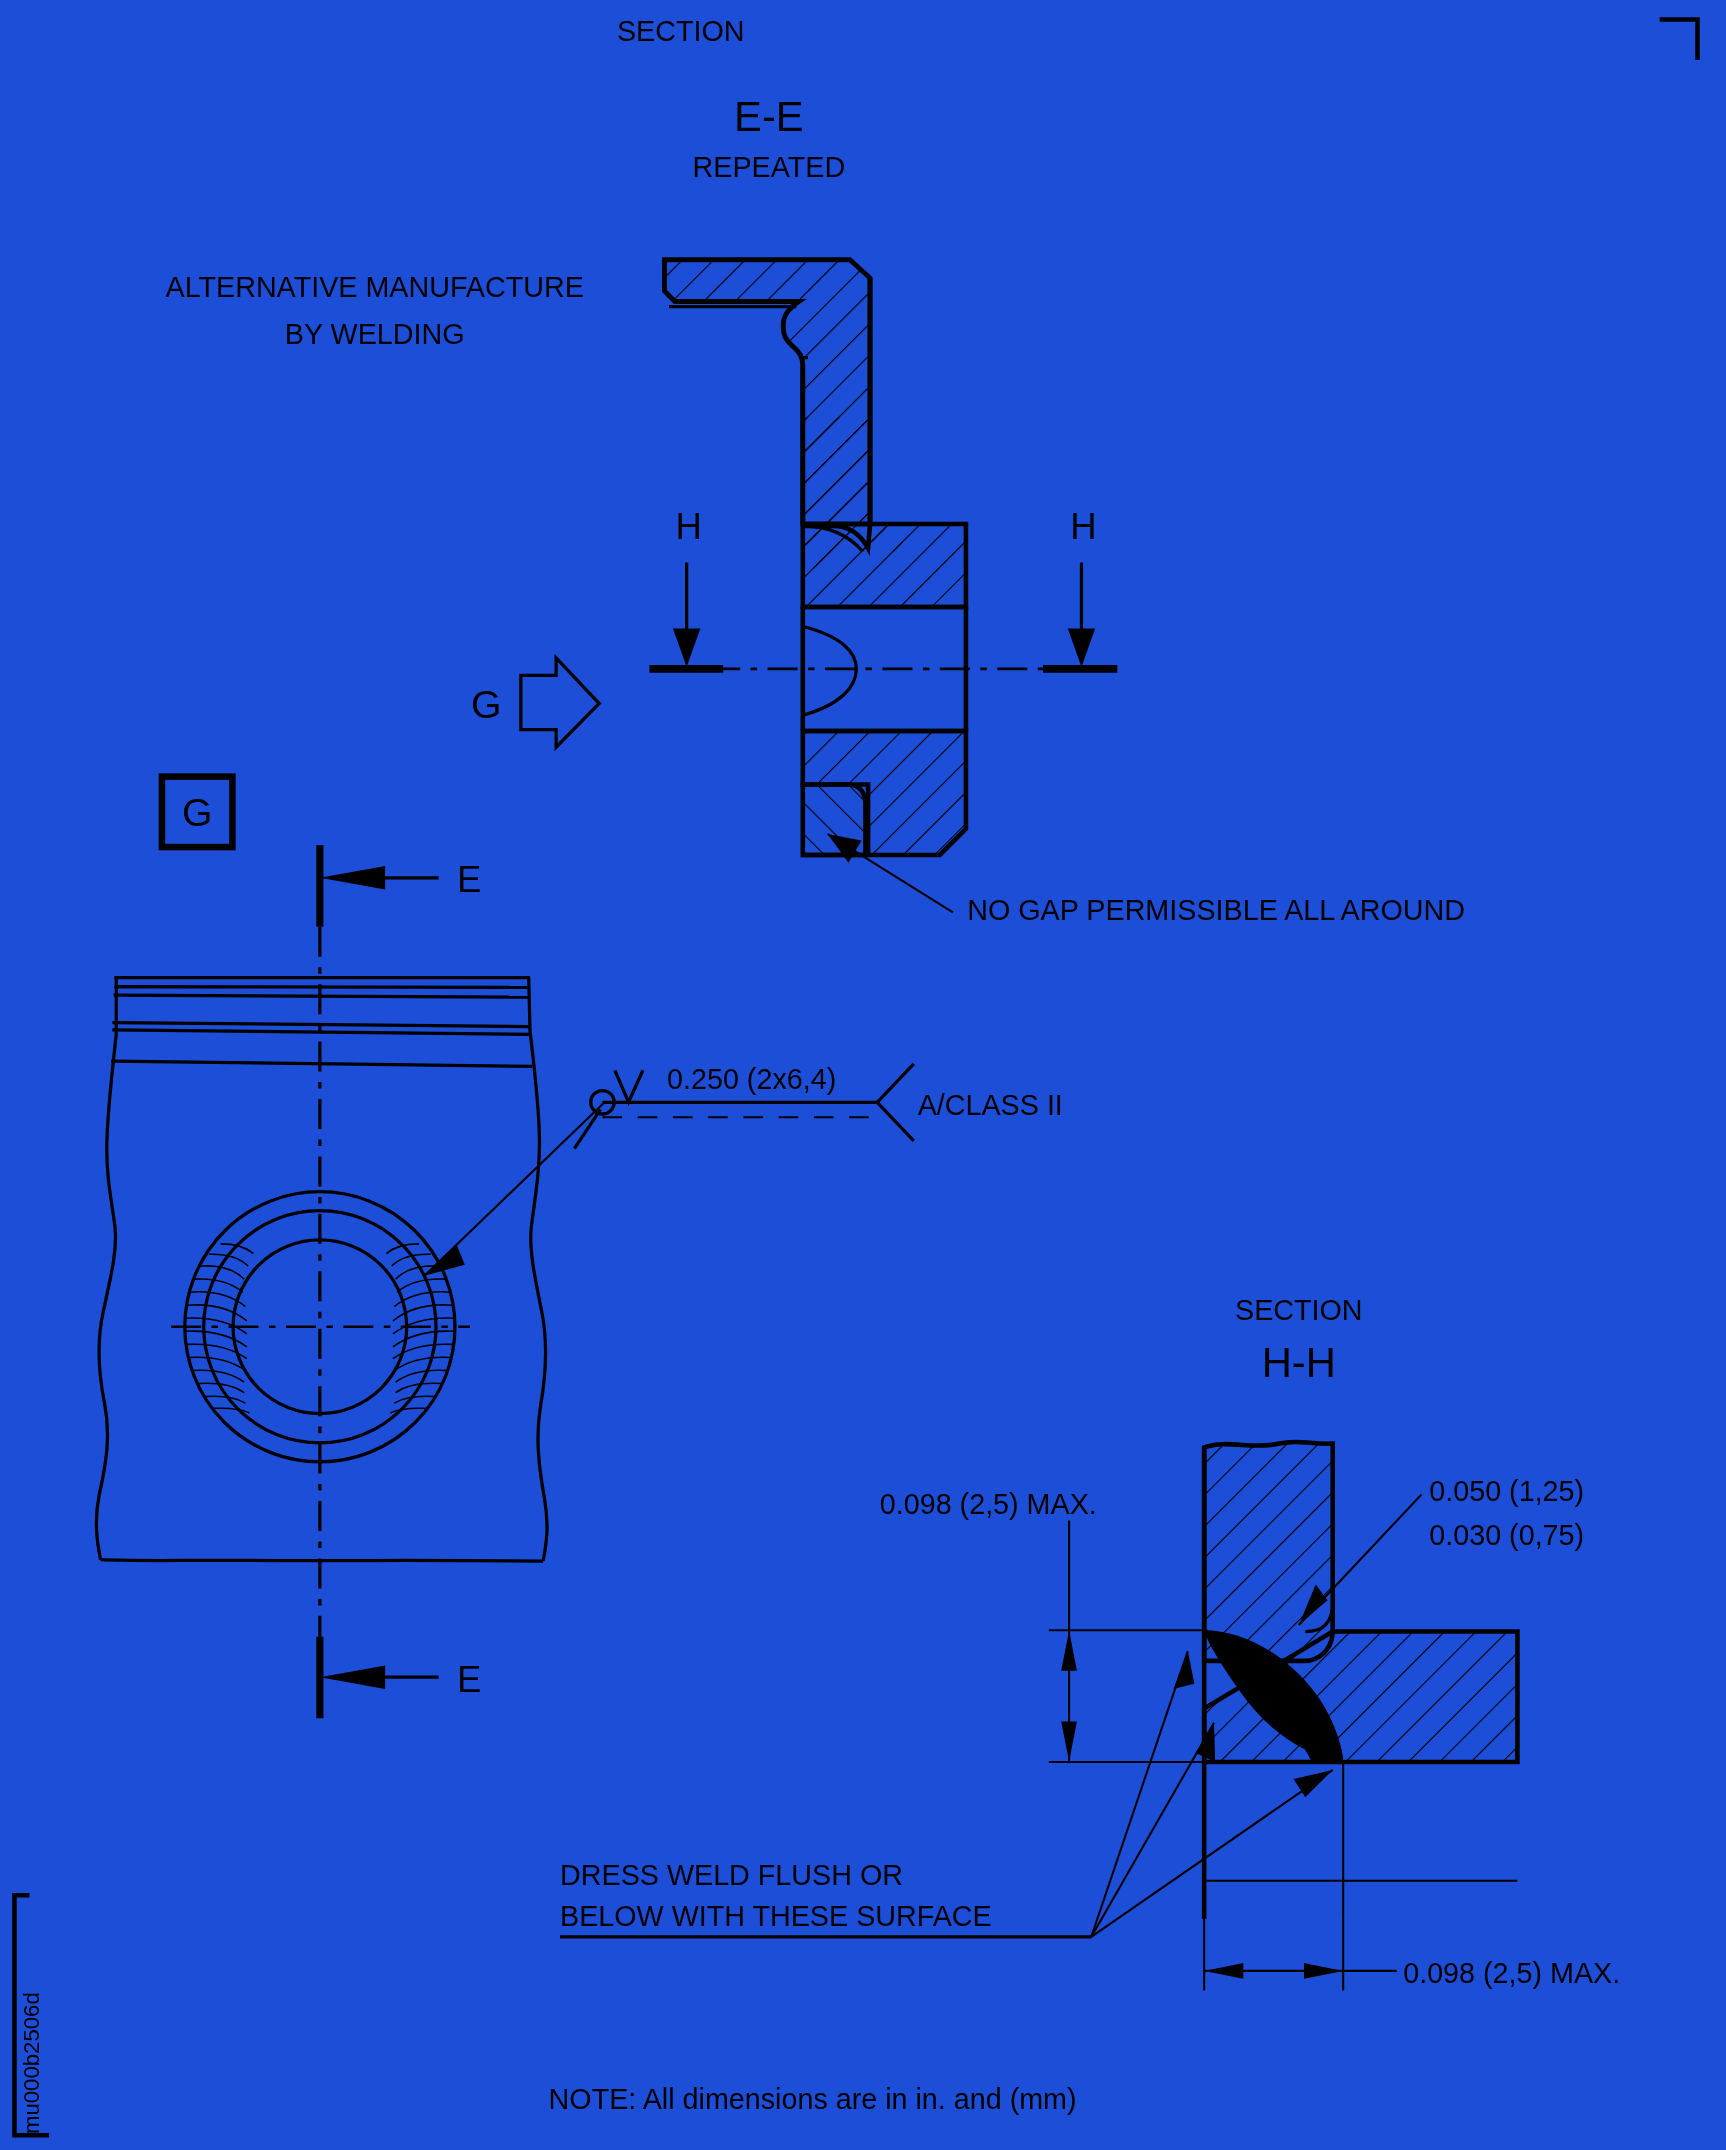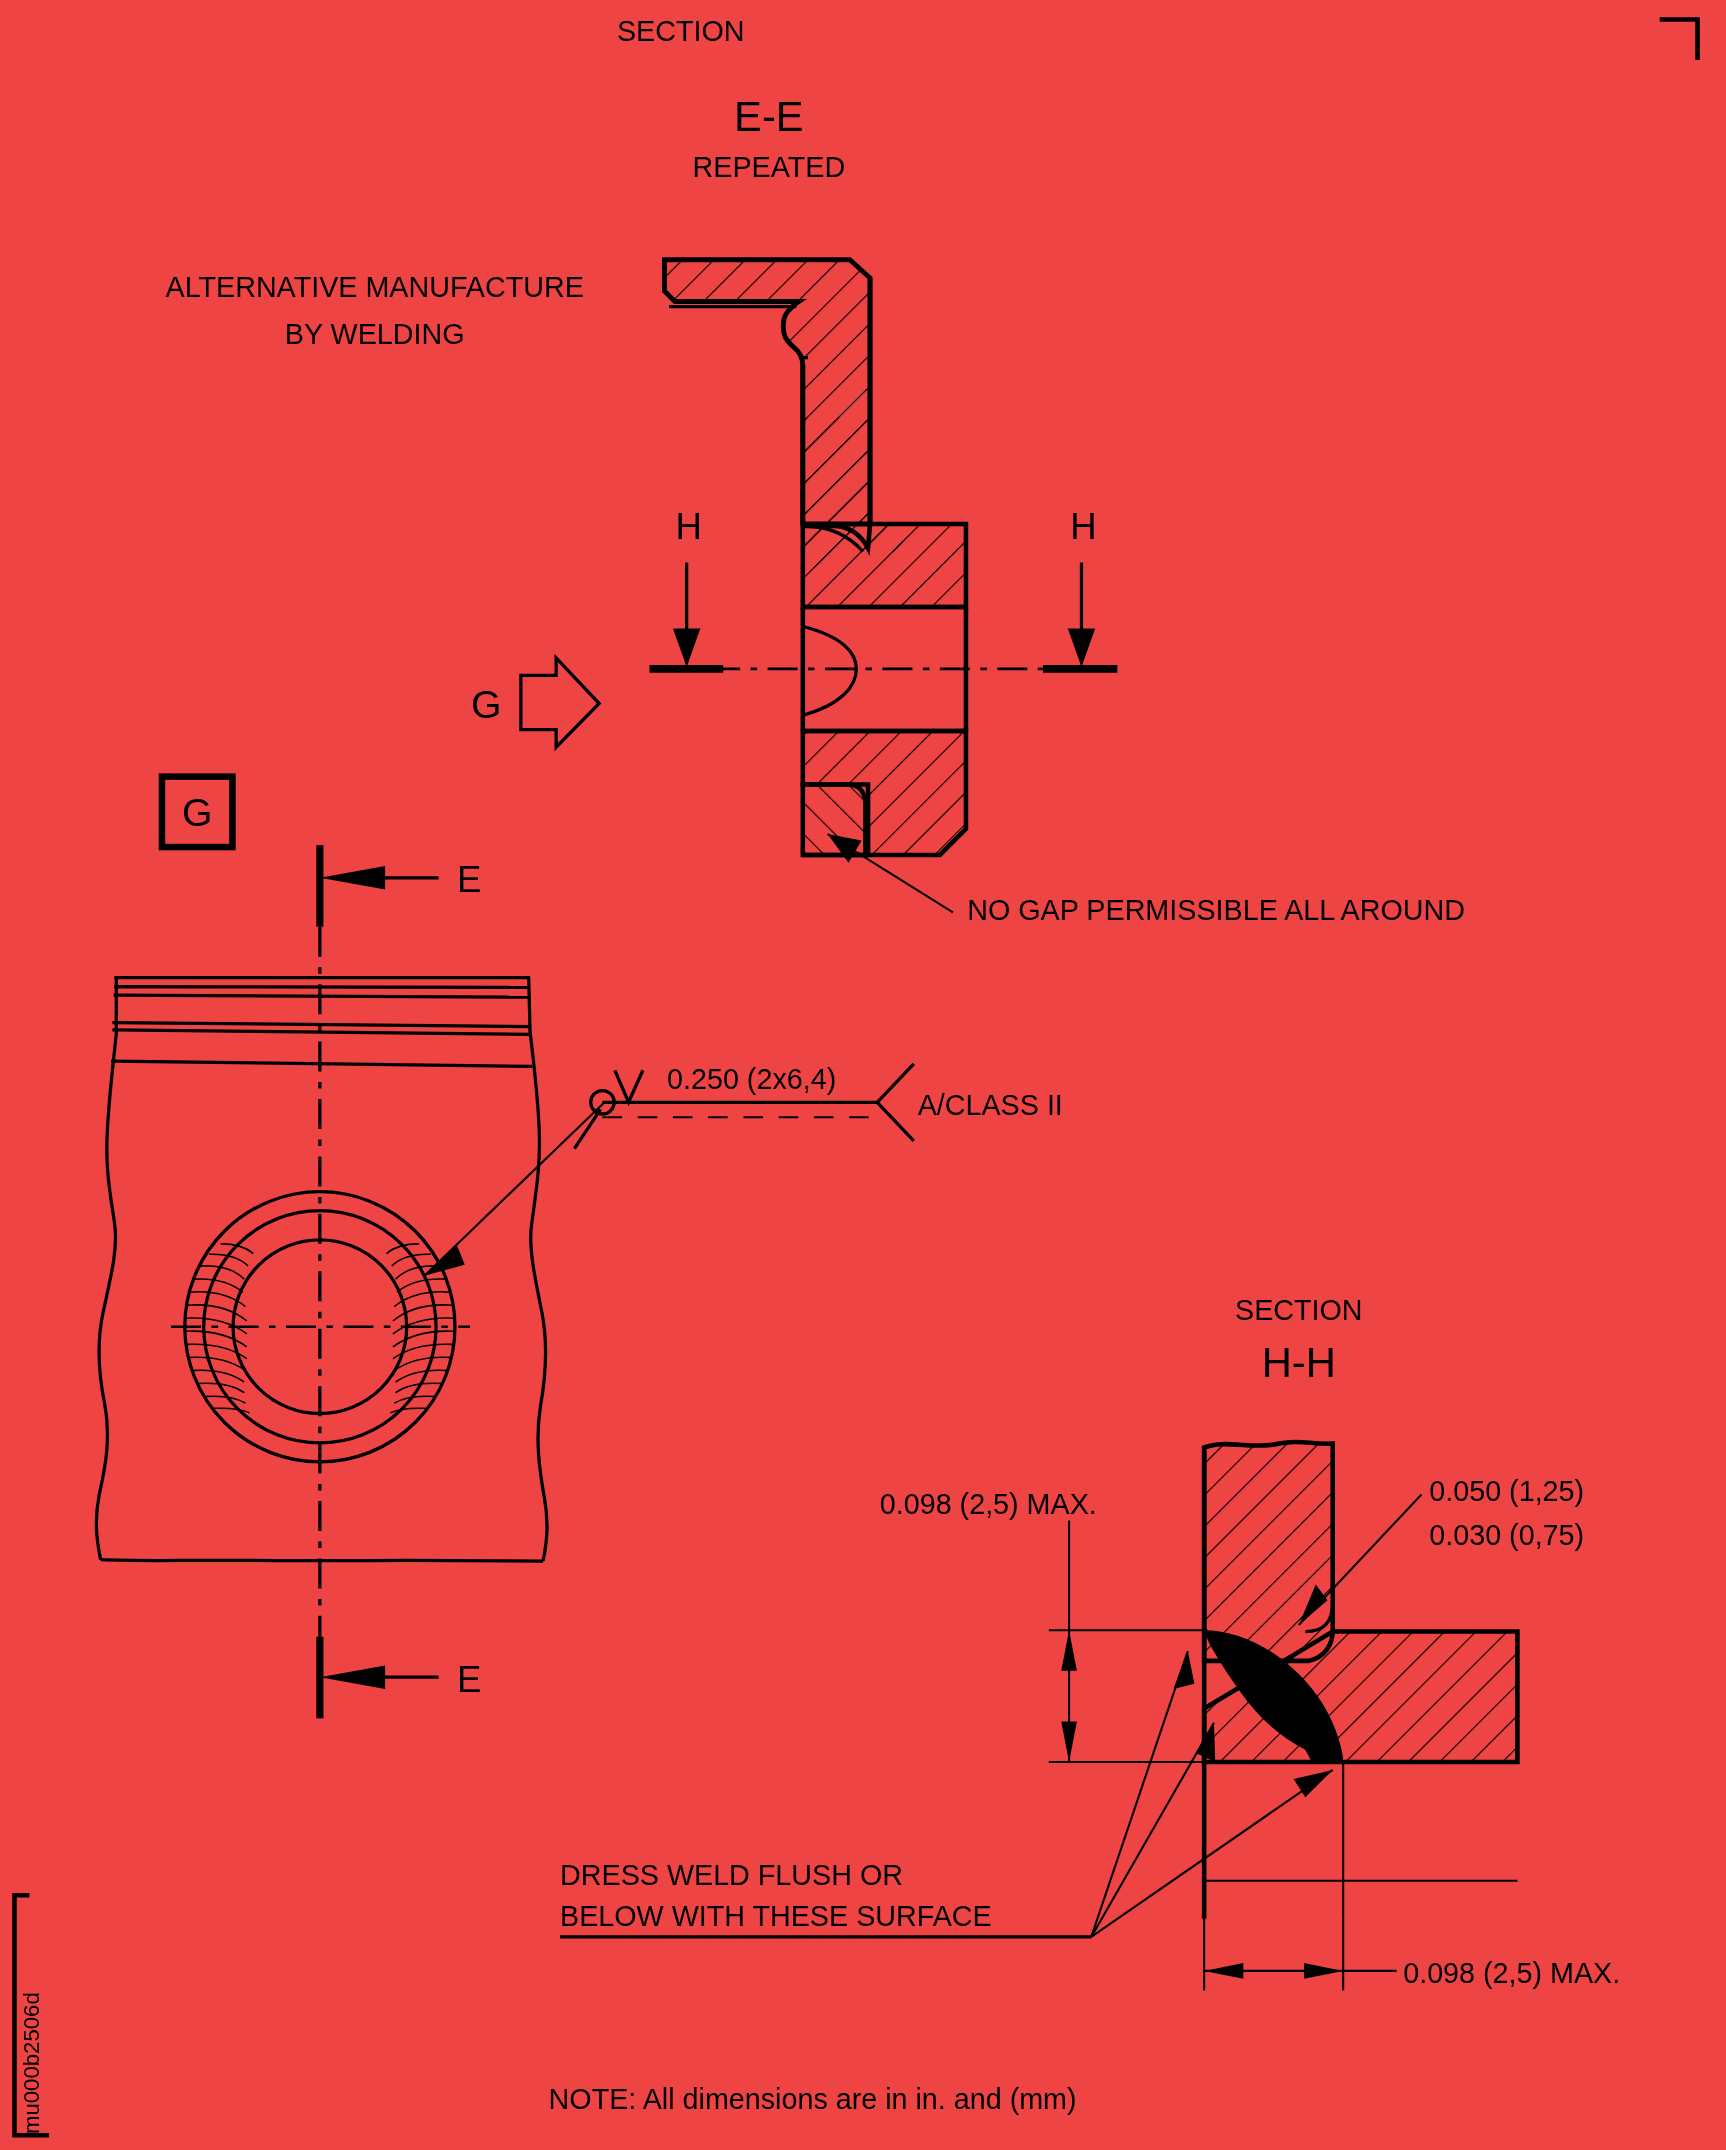--- a/index.html
+++ b/index.html
@@ -8,21 +8,21 @@
     padding: 0;
     background: #ffffff;
   }
   body {
     font-family: "Liberation Sans", sans-serif;
   }
   #sheet {
     position: relative;
     width: 1727px;
     height: 2151px;
-    background: #ef4444;
+    background: #1d4ed8;
     overflow: hidden;
   }
   svg.drawing {
     position: absolute;
     left: 0;
     top: 0;
     width: 1727px;
     height: 2151px;
   }
   text {

